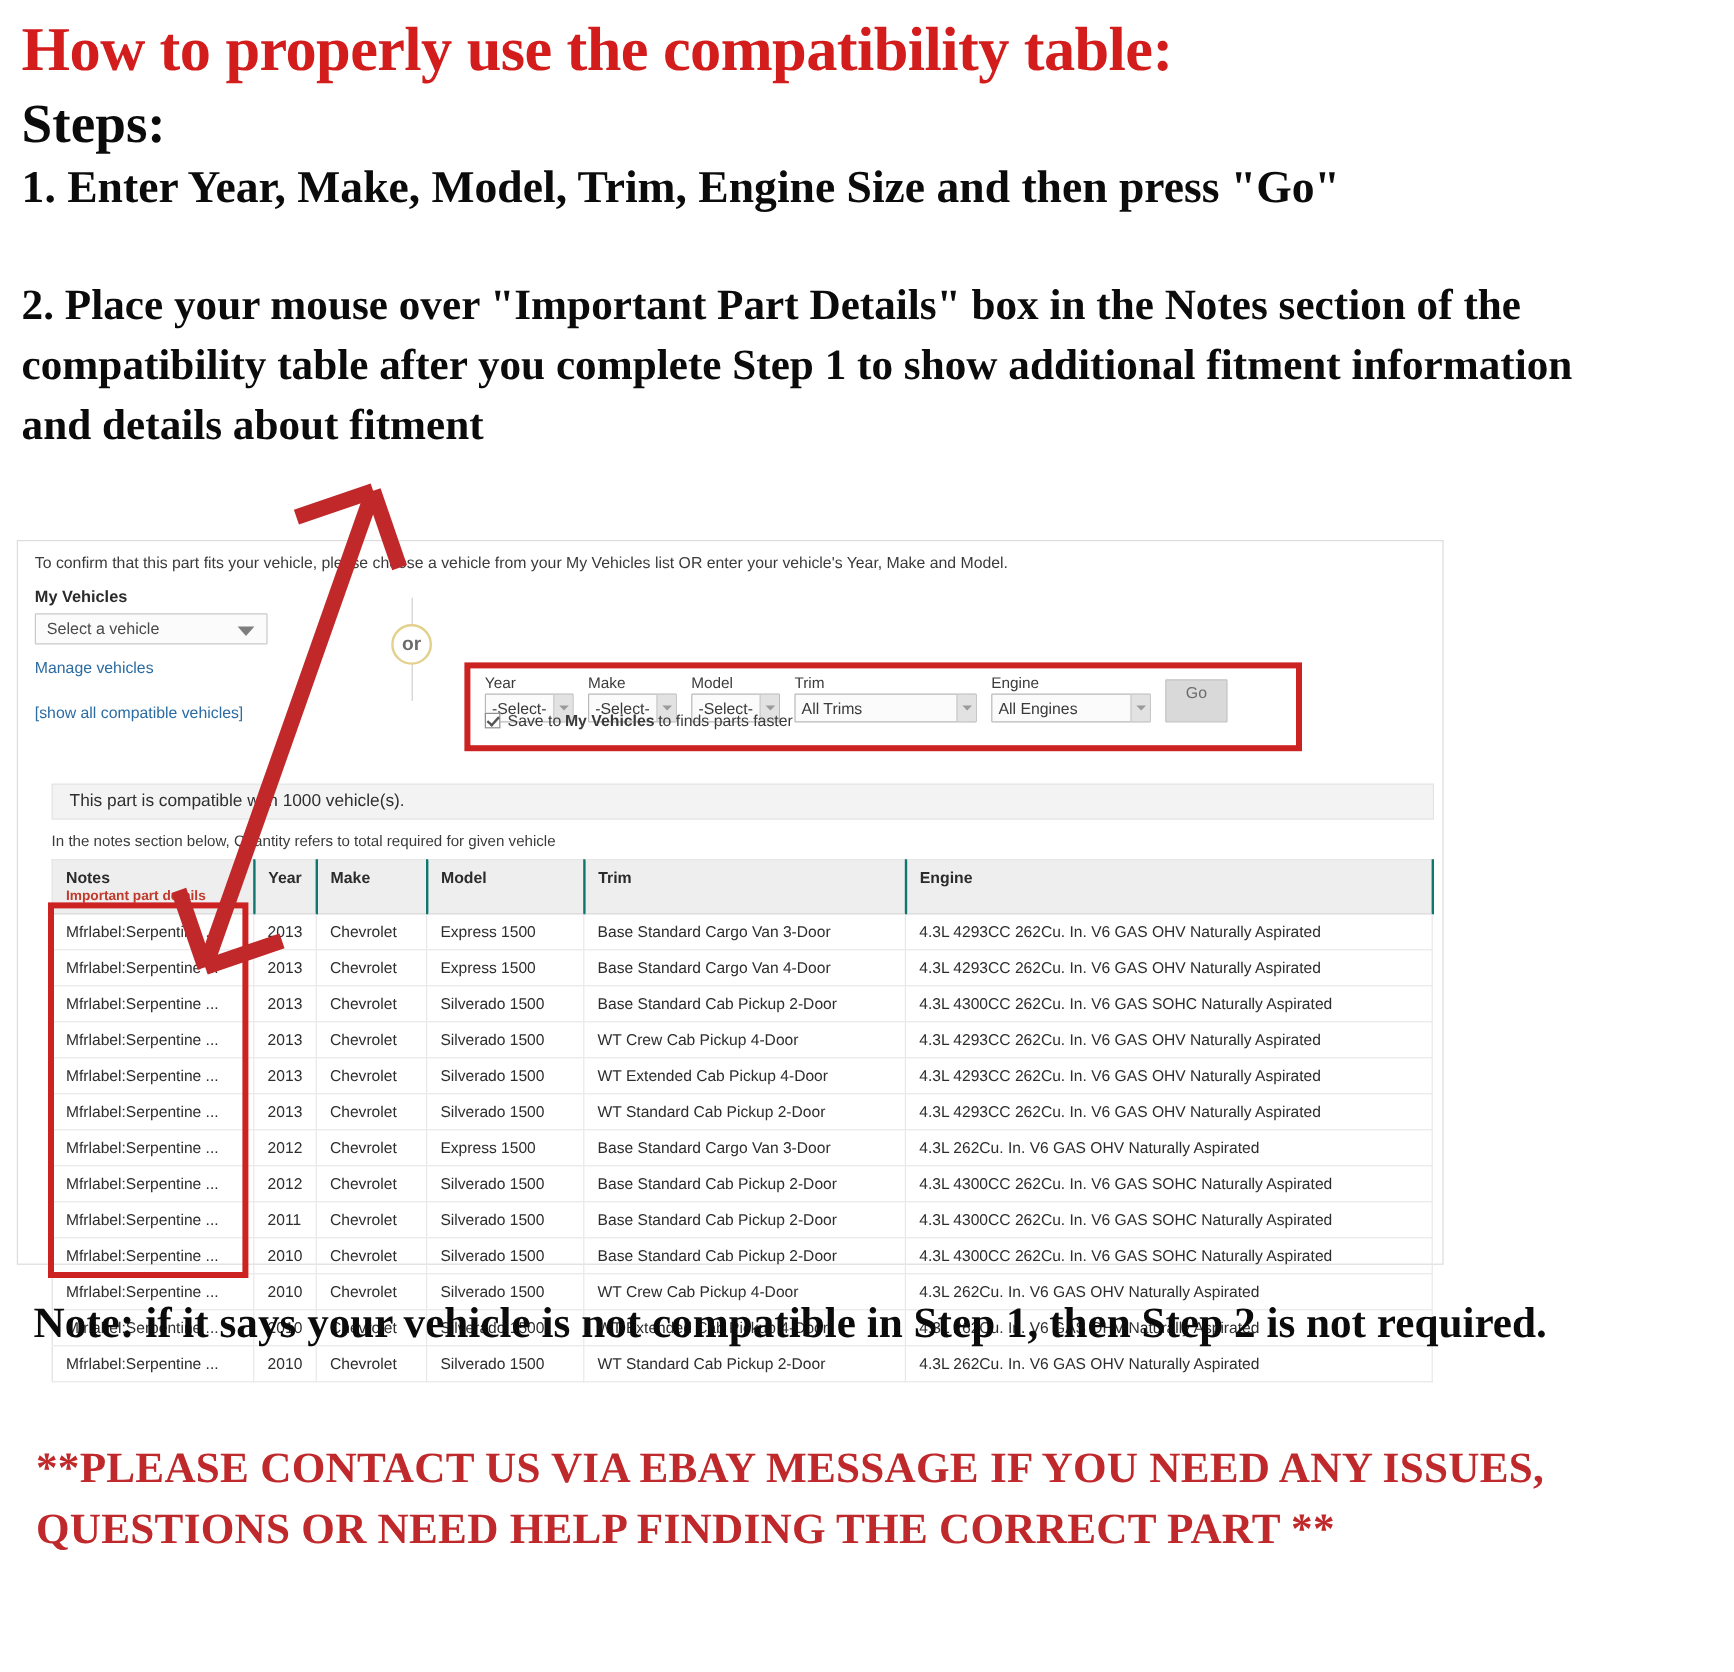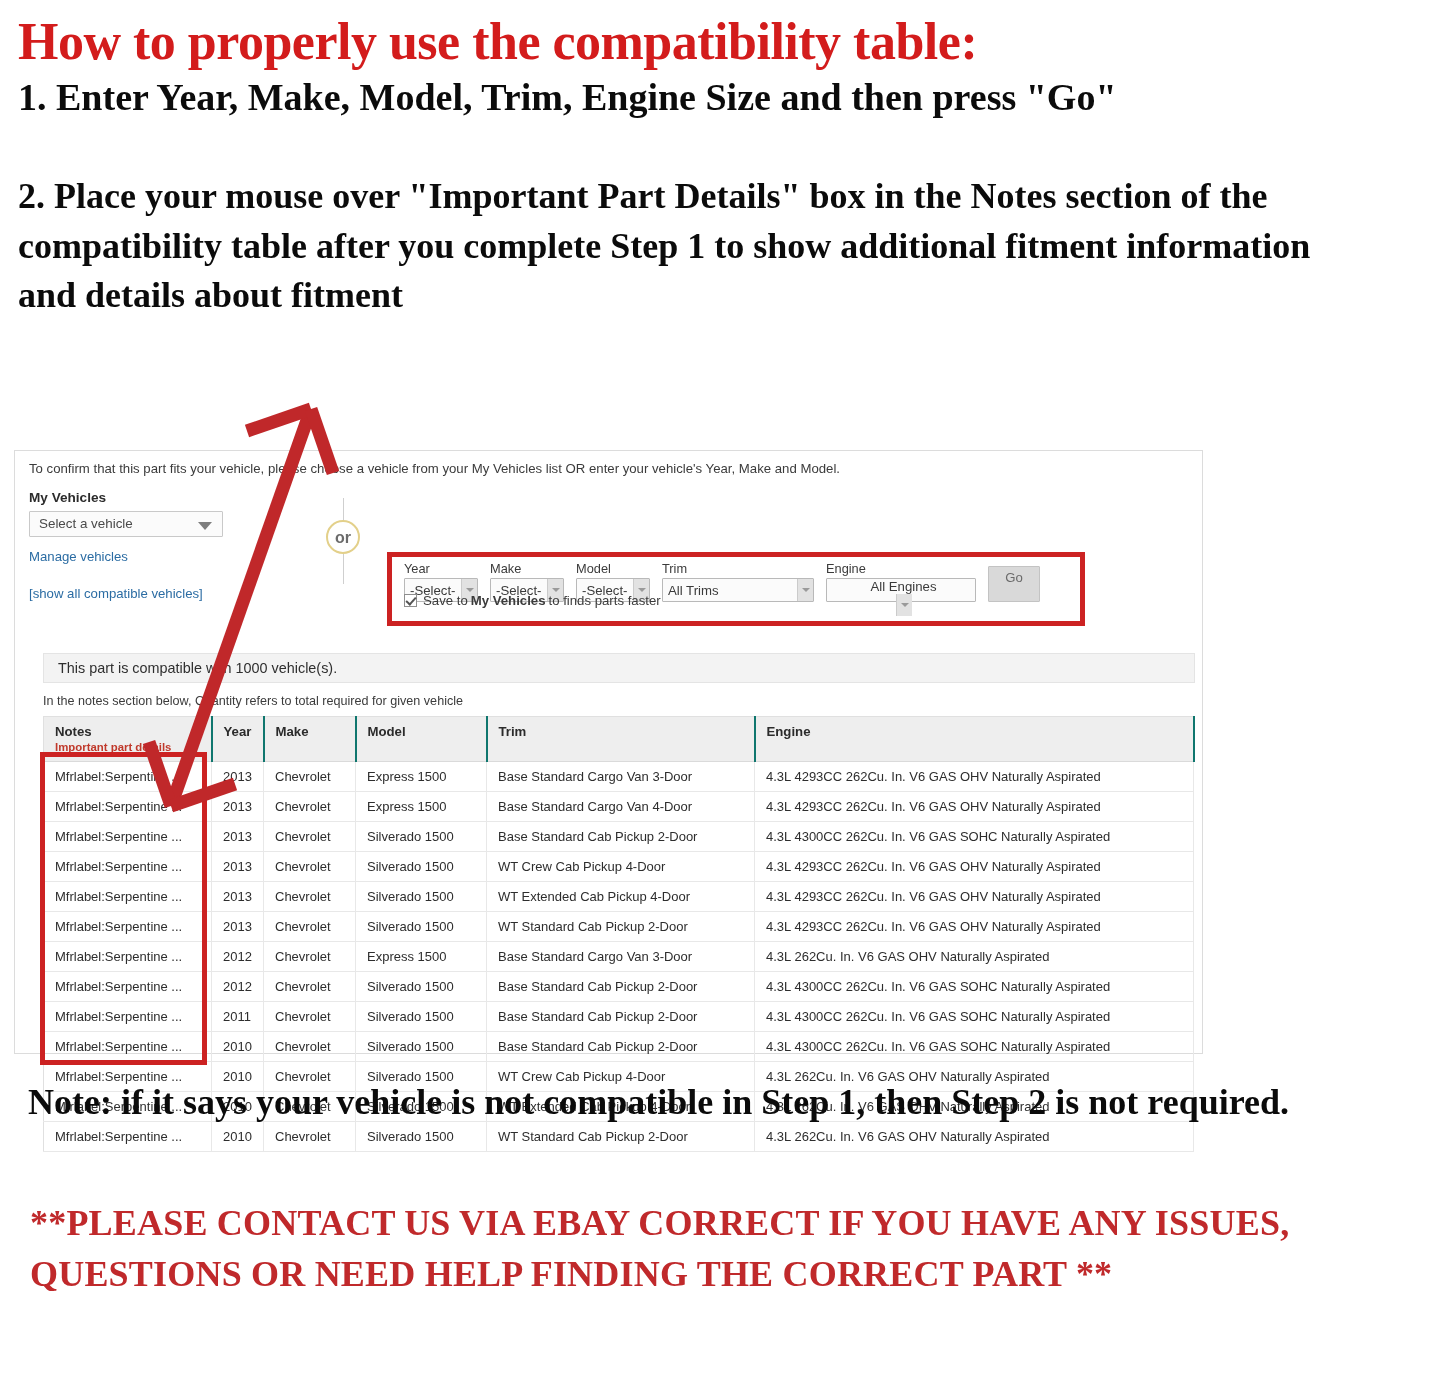--- a/index.html
+++ b/index.html
@@ -204,21 +204,21 @@
     align-items: center;
     justify-content: space-between;
     box-sizing: border-box;
     font-size: 13.2px;
     color: #3a3a3a;
     padding-left: 5px;
     border-radius: 1px;
   }
   .fld-select.small { width: 74px; }
   .fld-select.wide  { width: 152px; }
-  .fld-select.engine{ width: 150px; flex-direction: column; }
+  .fld-select.engine{ width: 133px; }
   .sel-arrow {
     width: 15px;
     height: 22px;
     background: #e2e2e2;
     border-left: 1px solid #cbcbcb;
     position: relative;
     flex: 0 0 auto;
   }
   .sel-arrow::after {
     content: "";
@@ -390,20 +390,21 @@
     font-size: 36px;
     line-height: 1.42;
     letter-spacing: 0.2px;
   }
 </style>
 </head>
 <body>
 
 <div class="instructions">
   <div class="headline">How to properly use the compatibility table:</div>
+  <div class="steps-label">Steps:</div>
   <div class="step-one">1. Enter Year, Make, Model, Trim, Engine Size and then press "Go"</div>
   <div class="step-two">2. Place your mouse over "Important Part Details" box in the Notes section of the compatibility table after you complete Step 1 to show additional fitment information and details about fitment</div>
 </div>
 
 <div class="compat-panel">
   <div class="compat-inner">
     <div class="compat-sub">To confirm that this part fits your vehicle, please choose a vehicle from your My Vehicles list OR enter your vehicle's Year, Make and Model.</div>
 
     <div class="chooser">
 
@@ -618,13 +619,13 @@
   <g stroke="#c0282a" stroke-width="13" fill="none" stroke-linecap="butt">
     <line x1="171" y1="806" x2="311" y2="409"></line>
     <line x1="311" y1="409" x2="247" y2="431"></line>
     <line x1="311" y1="409" x2="333" y2="473"></line>
     <line x1="171" y1="806" x2="149" y2="742"></line>
     <line x1="171" y1="806" x2="235" y2="784"></line>
   </g>
 </svg>
 
 <div class="note-block">Note: if it says your vehicle is not compatible in Step 1, then Step 2 is not required.</div>
-<div class="contact-block">**PLEASE CONTACT US VIA EBAY CORRECT IF YOU HAVE ANY ISSUES, QUESTIONS OR NEED HELP FINDING THE CORRECT PART **</div>
+<div class="contact-block">**PLEASE CONTACT US VIA EBAY MESSAGE IF YOU NEED ANY ISSUES, QUESTIONS OR NEED HELP FINDING THE CORRECT PART **</div>
 
 </body></html>

